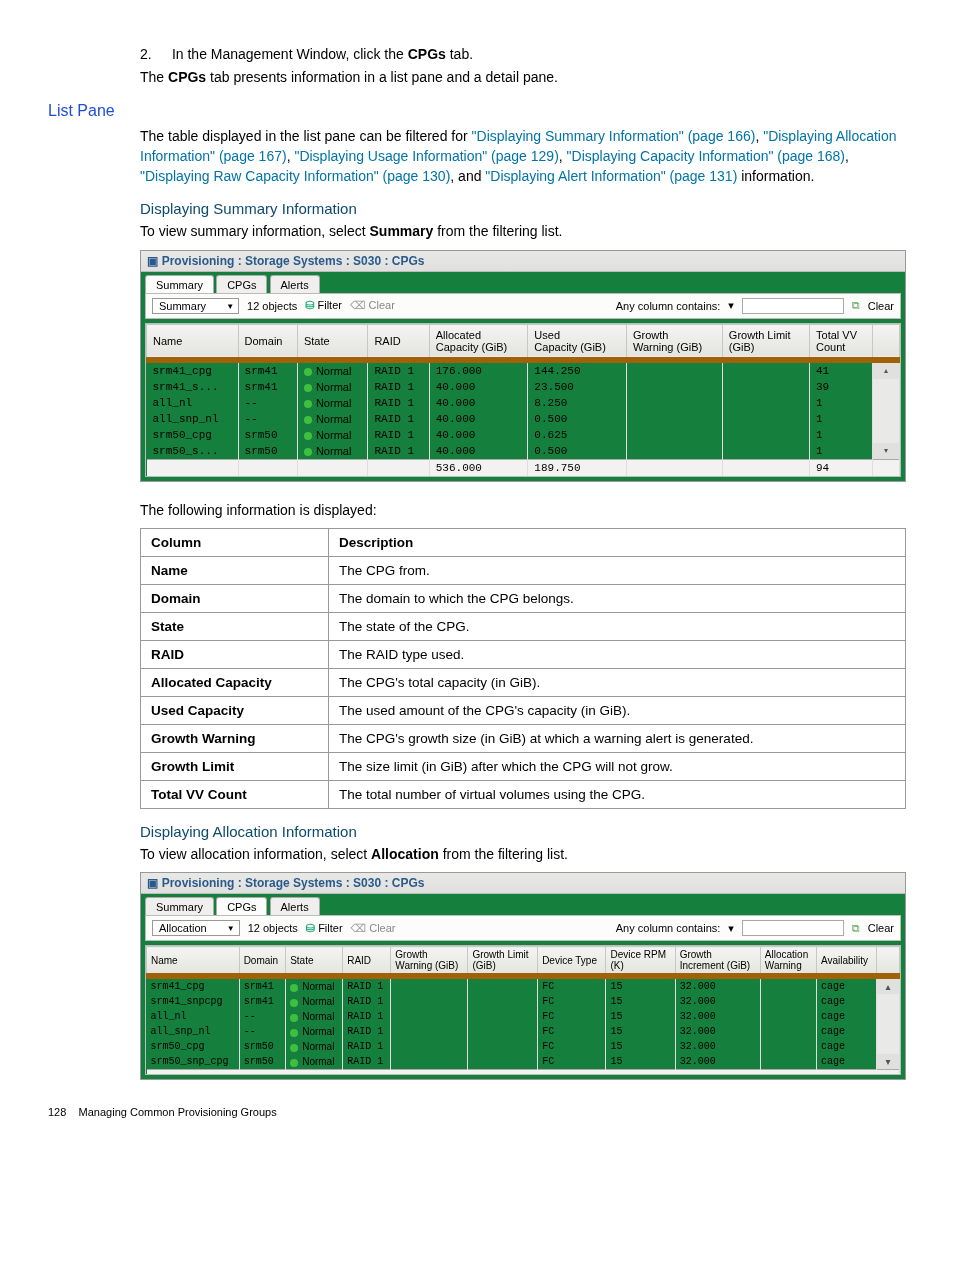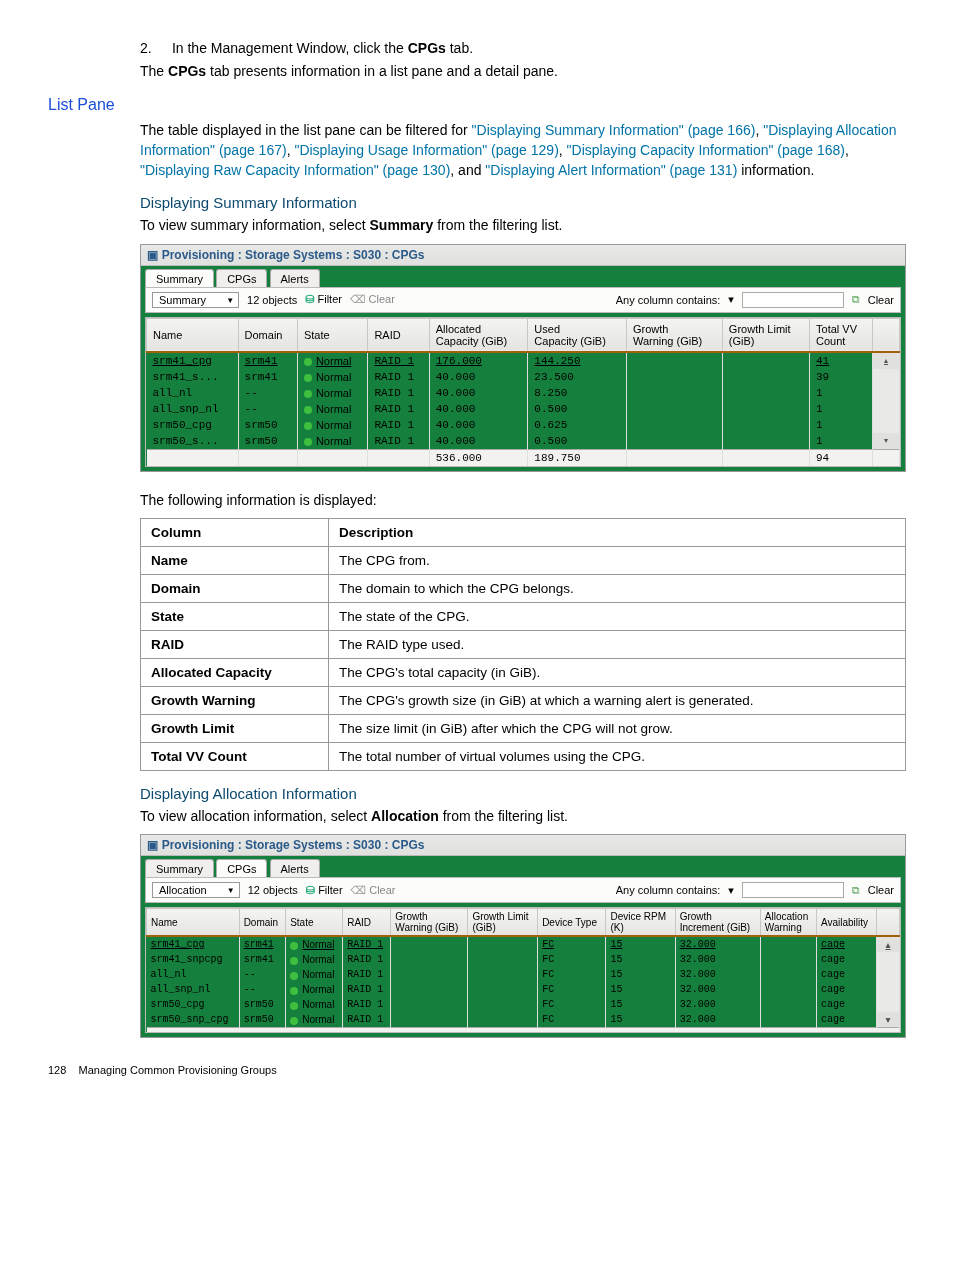--- a/index.html
+++ b/index.html
@@ -5,21 +5,21 @@
   body {
     font-family: Arial, Helvetica, sans-serif;
     font-size: 14px;
     color: #000;
     margin: 0;
     padding: 40px 48px 20px 48px;
     max-width: 954px;
     box-sizing: border-box;
     background: #fff;
   }
-  .step { margin-left: 92px; margin-bottom: 6px; }
+  .step { margin-left: 92px; margin-bottom: 6px; margin-top: 6px; }
   .step-num { display:inline-block; width: 28px; }
   .para-ind { margin-left: 92px; margin-bottom: 14px; line-height: 1.4; }
   .h-link { color: #1d4ed8; font-size: 16px; margin: 10px 0 6px 0; }
   .section-title { color: #0c4a6e; font-size: 15px; margin: 14px 0 4px 92px; }
   .body-text { margin-left: 92px; margin-bottom: 8px; line-height: 1.45; }
   .link { color: #0073a8; }
   .bold { font-weight: bold; }
 
   .shot {
     margin: 8px 0 18px 92px;
@@ -55,21 +55,21 @@
   .toolbar .spacer { flex:1; }
   .toolbar .find { border:1px solid #aaa; background:#fff; min-width:100px; height:14px;}
   .grid-wrap { margin:0 4px 4px 4px; border:1px solid #bbb; overflow-x:auto;}
   table.grid { border-collapse:collapse; width:100%; font-size:11px; }
   table.grid th {
     background:linear-gradient(#f4f4f2,#e4e4e0);
     border:1px solid #c7c7c3; padding:4px 6px; text-align:left; font-weight:normal;
     white-space:nowrap;
   }
   table.grid td { border-right:1px solid #dedede; padding:2px 6px; white-space:nowrap;}
-  table.grid tbody tr:nth-child(1) td { border-top:2px solid #a16207;text-decoration:underline; }
+  table.grid tbody tr:nth-child(1) td { border-top:6px solid #a16207; }
   table.grid td.num { text-align:left; font-family: "Courier New", monospace; font-size:11px;}
   table.grid td.mono { font-family: "Courier New", monospace; font-size:11px;}
   .state-dot { display:inline-block; width:8px; height:8px; background:#3fbf3f; border-radius:50%; margin-right:4px; vertical-align:middle;}
   .tot-row td { border-top:1px solid #aaa; background:#f2f2f0;}
 
   table.info {
     border-collapse: collapse;
     width: calc(100% - 92px);
     margin-left: 92px;
     font-size: 13.5px;
@@ -266,20 +266,24 @@
         <td class="bold">State</td>
         <td>The state of the CPG.</td>
       </tr>
       <tr>
         <td class="bold">RAID</td>
         <td>The RAID type used.</td>
       </tr>
       <tr>
         <td class="bold">Allocated Capacity</td>
         <td>The CPG's total capacity (in GiB).</td>
+      </tr>
+      <tr>
+        <td class="bold">Used Capacity</td>
+        <td>The used amount of the CPG's capacity (in GiB).</td>
       </tr>
       <tr>
         <td class="bold">Growth Warning</td>
         <td>The CPG's growth size (in GiB) at which a warning alert is generated.</td>
       </tr>
       <tr>
         <td class="bold">Growth Limit</td>
         <td>The size limit (in GiB) after which the CPG will not grow.</td>
       </tr>
       <tr>

